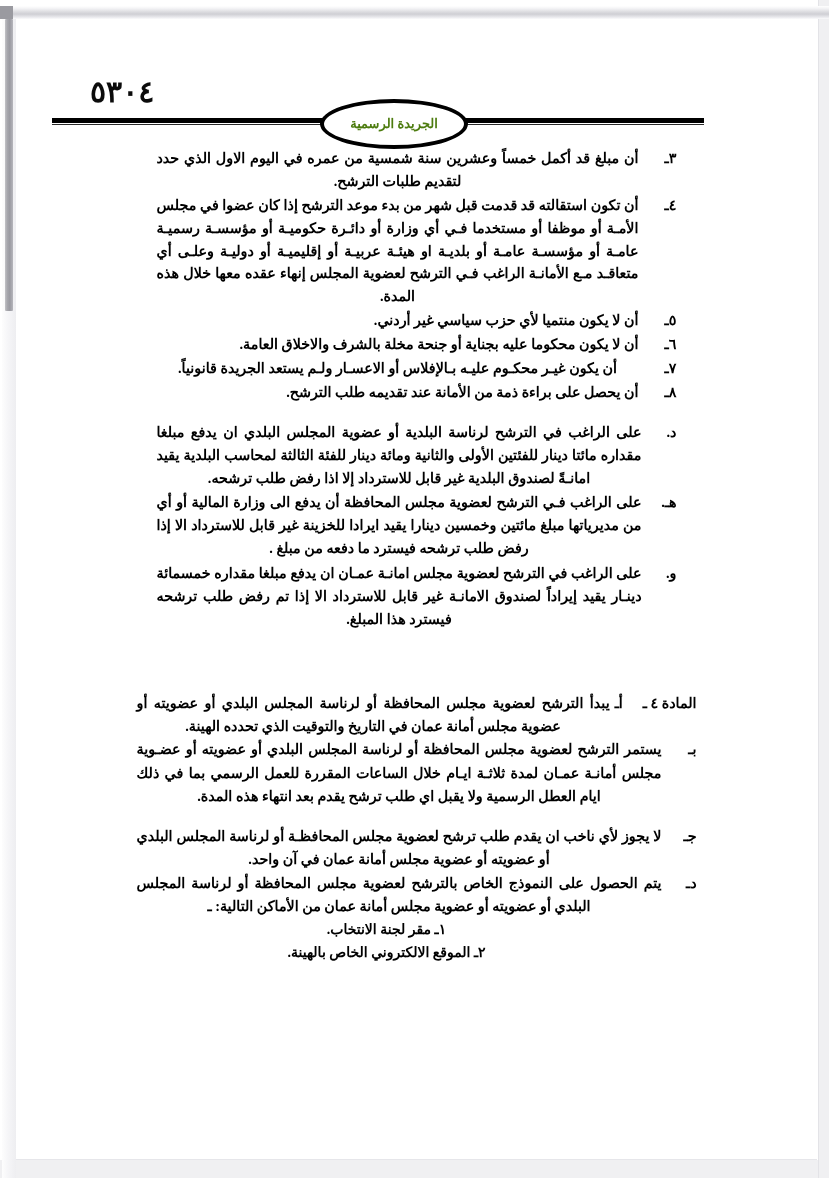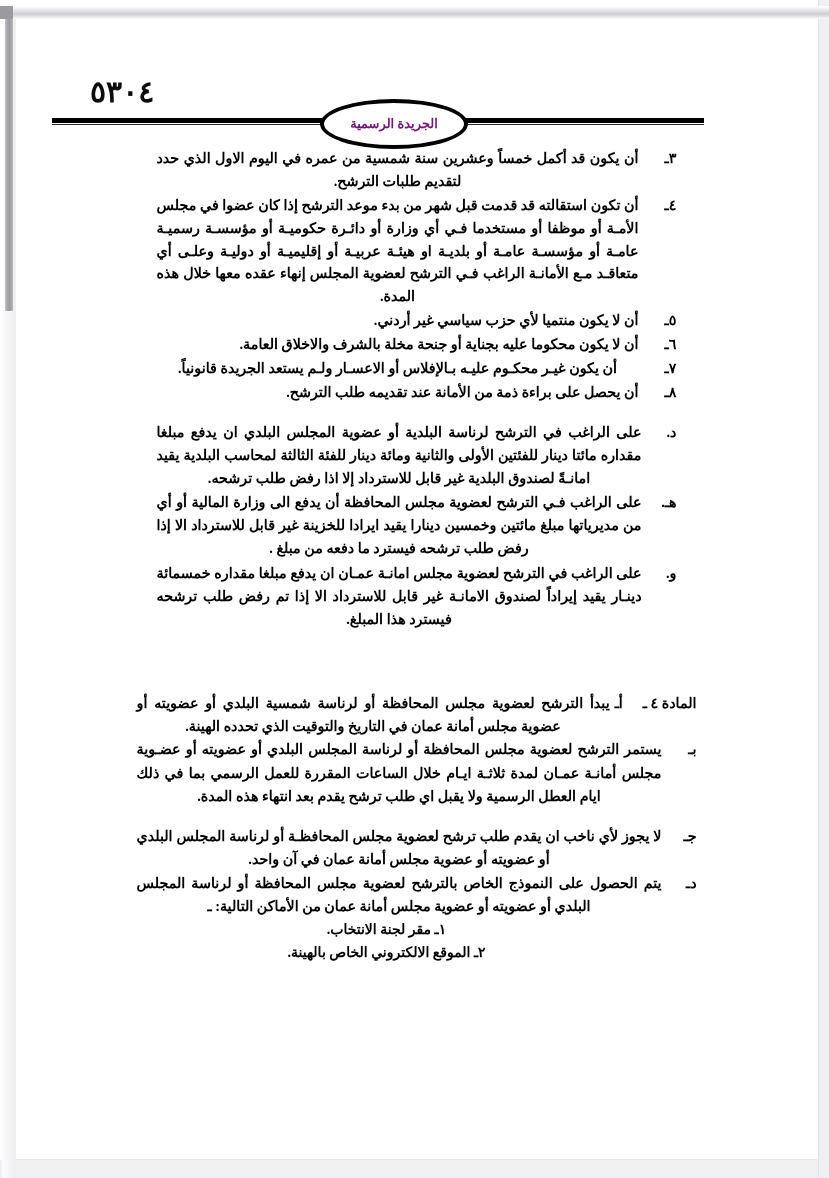--- a/index.html
+++ b/index.html
@@ -157,21 +157,21 @@
     border-radius: 50%;
     background: #ffffff;
     display: flex;
     align-items: center;
     justify-content: center;
   }
   .ellipse-label {
     font-family: "Liberation Serif", "DejaVu Serif", serif;
     font-size: 13px;
     font-weight: 700;
-    color: #701a75;
+    color: #4d7c0f;
     direction: rtl;
     white-space: nowrap;
   }
 
   
   .body {
     position: absolute;
     top: 128px;
     left: 0;
     width: 801px;
@@ -303,21 +303,21 @@
         <span class="ellipse-label">الجريدة الرسمية</span>
       </div>
     </div>
 
     <div class="body">
 
       <div class="block">
 
         <div class="item">
           <span class="item-marker">٣ـ</span>
-          <span class="item-text">أن يكون قد أكمل خمساً وعشرين سنة شمسية من عمره في اليوم الاول الذي حدد لتقديم طلبات الترشح.</span>
+          <span class="item-text">أن مبلغ قد أكمل خمساً وعشرين سنة شمسية من عمره في اليوم الاول الذي حدد لتقديم طلبات الترشح.</span>
         </div>
 
         <div class="item">
           <span class="item-marker">٤ـ</span>
           <span class="item-text">أن تكون استقالته قد قدمت قبل شهر من بدء موعد الترشح إذا كان عضوا في مجلس الأمـة أو موظفا أو مستخدما فـي أي وزارة أو دائـرة حكوميـة أو مؤسسـة رسميـة عامـة أو مؤسسـة عامـة أو بلديـة او هيئـة عربيـة أو إقليميـة أو دوليـة وعلـى أي متعاقـد مـع الأمانـة الراغب فـي الترشح لعضوية المجلس إنهاء عقده معها خلال هذه المدة.</span>
         </div>
 
         <div class="item">
           <span class="item-marker">٥ـ</span>
           <span class="item-text last-right">أن لا يكون منتميا لأي حزب سياسي غير أردني.</span>
@@ -361,21 +361,21 @@
 
       </div>
 
       <div class="gap-lg"></div>
 
       <div class="block block-article">
 
         <div class="article">
           <span class="article-title">المادة ٤ ـ</span>
           <span class="article-marker">أـ</span>
-          <span class="article-text">يبدأ الترشح لعضوية مجلس المحافظة أو لرناسة شمسية البلدي أو عضويته أو عضوية مجلس أمانة عمان في التاريخ والتوقيت الذي تحدده الهينة.</span>
+          <span class="article-text">يبدأ الترشح لعضوية مجلس المحافظة أو لرناسة المجلس البلدي أو عضويته أو عضوية مجلس أمانة عمان في التاريخ والتوقيت الذي تحدده الهينة.</span>
         </div>
 
         <div class="lettered">
           <span class="lettered-marker">بـ</span>
           <span class="lettered-text">يستمر الترشح لعضوية مجلس المحافظة أو لرناسة المجلس البلدي أو عضويته أو عضـوية مجلس أمانـة عمـان لمدة ثلاثـة ايـام خلال الساعات المقررة للعمل الرسمي بما في ذلك ايام العطل الرسمية ولا يقبل اي طلب ترشح يقدم بعد انتهاء هذه المدة.</span>
         </div>
 
         <div class="gap-sm"></div>
 
         <div class="lettered">

